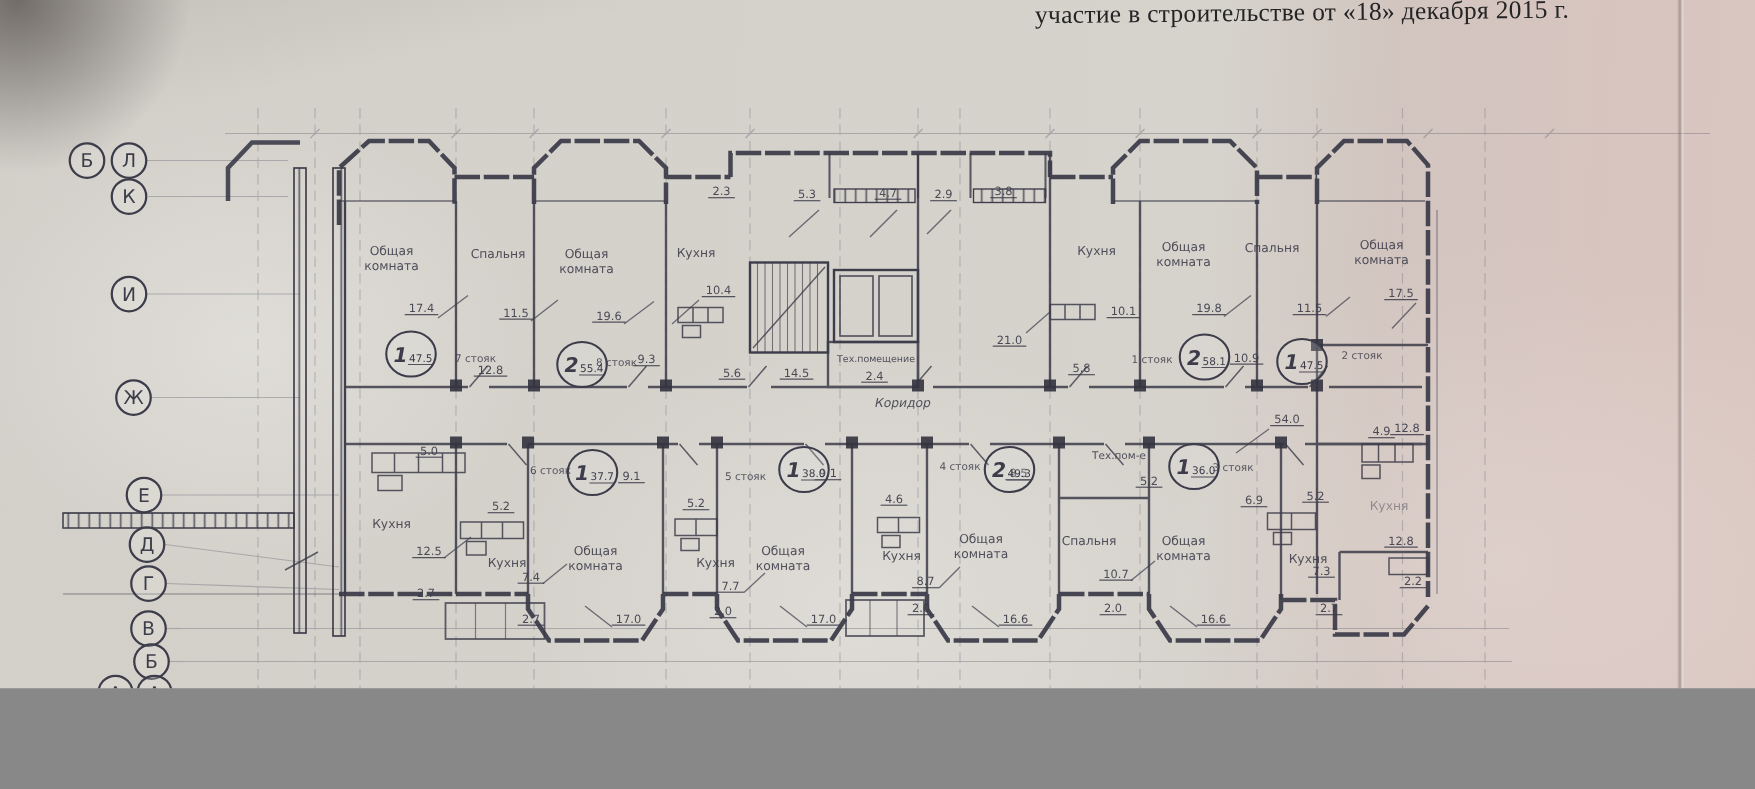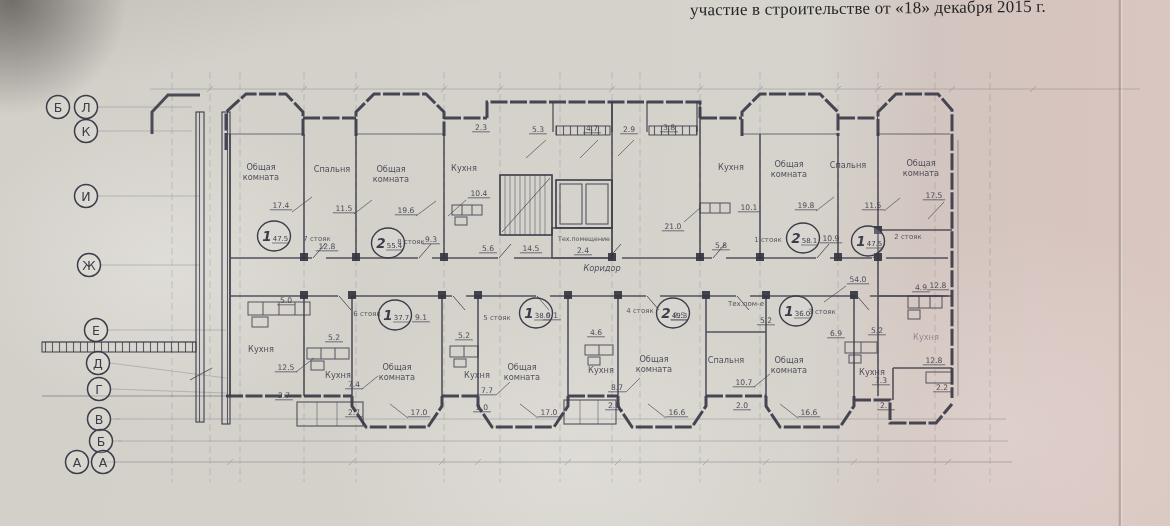--- a/index.html
+++ b/index.html
@@ -1,17 +1,17 @@
 <!DOCTYPE html>
 <html><head>
 <meta charset="utf-8">
 <style>
   html,body{margin:0;padding:0;background:#888;}
   .photo{
-    position:relative;width:1170px;height:526px;overflow:hidden;
+    position:relative;width:1170px;height:459px;overflow:hidden;
     font-family:"DejaVu Sans",sans-serif;
     background:
       radial-gradient(circle 160px at 1% 0%, rgba(45,40,36,.55), rgba(45,40,36,0) 72%),
       linear-gradient(168deg, rgba(118,110,102,.16), rgba(0,0,0,0) 14%),
       radial-gradient(ellipse 260px 210px at 14% 50%, rgba(238,236,231,.45), rgba(238,236,231,0) 75%),
       radial-gradient(ellipse 320px 240px at 49% 88%, rgba(238,236,231,.38), rgba(238,236,231,0) 75%),
       radial-gradient(ellipse 300px 280px at 86% 82%, rgba(242,233,229,.30), rgba(242,233,229,0) 78%),
       linear-gradient(93deg,#d3d0ca 0%, #d6d3cd 68%, #d2c5bf 78%, #d7c4bf 90%, #dac7c2 100%);
   }
   .fold{position:absolute;left:1118px;top:0;width:5px;height:526px;

